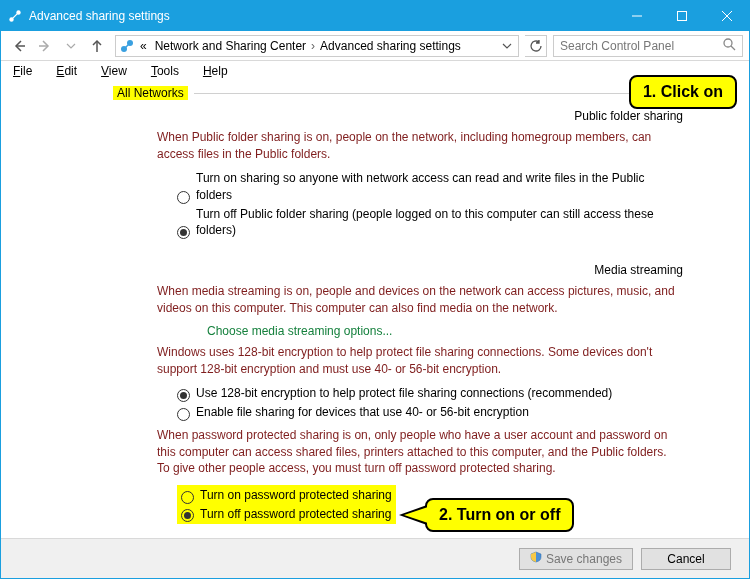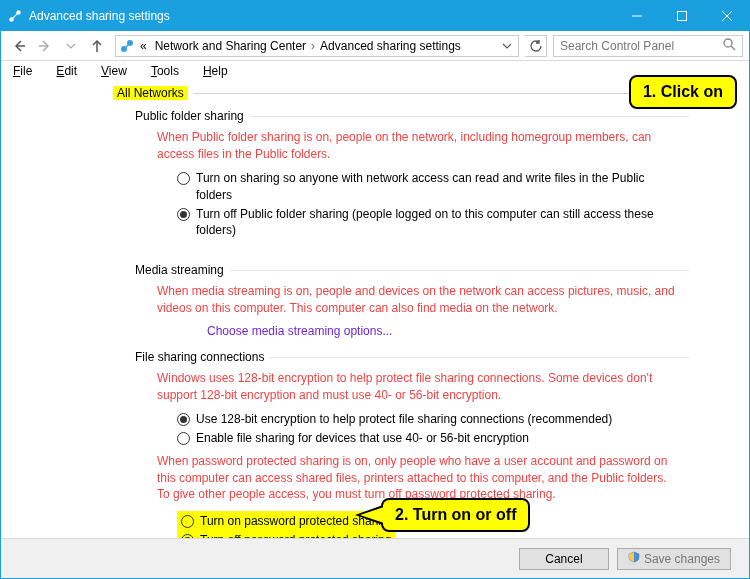--- a/index.html
+++ b/index.html
@@ -36,42 +36,42 @@
 .menuitem .ul { text-decoration: underline; }
 
 
 .content { position: relative; padding: 0 0 0 0; }
 .section-row { display: flex; align-items: center; margin: 2px 14px 6px 112px; }
 .section-title { background: #ffff00; padding: 0 4px; font-size: 12px; }
 .section-line { flex: 1; height: 1px; background: #d0d0d0; margin-left: 6px; }
 .expand-btn { width: 20px; height: 20px; border: 1px solid #c8c8c8; border-radius: 50%; display: flex; align-items: center; justify-content: center; margin-left: 6px; background: #fdfdfd; }
 
 .subsection { margin-left: 134px; margin-right: 60px; margin-top: 6px; }
-.sub-row { display: flex; align-items: center; margin-bottom: 4px; }
+.sub-row { display: flex; align-items: flex-end; margin-bottom: 4px; flex-direction: column; }
 .sub-title { font-size: 12px; padding-right: 6px; }
 .sub-line { flex: 1; height: 1px; background: #e4e4e4; }
 
-.desc { margin-left: 156px; margin-right: 70px; margin-top: 6px; margin-bottom: 8px; font-size: 12px; line-height: 1.38; color: #ef4444; }
+.desc { margin-left: 156px; margin-right: 70px; margin-top: 6px; margin-bottom: 8px; font-size: 12px; line-height: 1.38; color: #7f1d1d; }
 
 .radios { margin-left: 176px; margin-right: 70px; }
-.radio-row { display: flex; align-items: flex-start; margin-bottom: 2px; font-size: 12px; line-height: 1.4; }
+.radio-row { display: flex; align-items: flex-end; margin-bottom: 2px; font-size: 12px; line-height: 1.4; }
 .radio { width: 13px; height: 13px; border: 1px solid #333; border-radius: 50%; margin-right: 6px; margin-top: 2px; flex-shrink: 0; display: flex; align-items: center; justify-content: center; }
 .radio.selected::after { content: ""; width: 7px; height: 7px; background: #333; border-radius: 50%; }
 
-.link { color: #6d28d9; margin-left: 206px; margin-top: 8px; margin-bottom: 2px; font-size: 12px; }
+.link { color: #15803d; margin-left: 206px; margin-top: 8px; margin-bottom: 2px; font-size: 12px; }
 
 .highlight-block { background: #ffff00; padding: 2px 4px 2px 4px; display: inline-block; }
 
 
 .bottombar { position: absolute; bottom: 0; left: 0; right: 0; height: 40px; border-top: 1px solid #d9d9d9; background: #f0f0f0; display: flex; align-items: center; justify-content: flex-end; padding-right: 18px; gap: 8px; }
 .btn { min-width: 90px; height: 22px; border: 1px solid #acacac; background: #e1e1e1; display: flex; align-items: center; justify-content: center; font-size: 12px; padding: 0 10px; gap: 4px; color: #777; }
 .btn.enabled { color: #000; }
 
 
-.callout { position: absolute; background: #ffff00; border: 2px solid #000; border-radius: 8px; padding: 6px 12px; font-size: 16px; font-weight: bold; display: flex; align-items: center; }
+.callout { position: absolute; background: #ffff00; border: 2px solid #000; border-radius: 8px; padding: 6px 12px; font-size: 16px; font-weight: bold; display: flex; align-items: center; margin-left: 44px; }
 .callout-1 { top: 74px; right: 12px; }
 .callout-2 { bottom: 46px; left: 380px; }
 .callout-2::before { content: ""; position: absolute; left: -28px; top: 50%; transform: translateY(-50%); width: 0; height: 0; border-top: 10px solid transparent; border-bottom: 10px solid transparent; border-right: 28px solid #000; }
 .callout-2::after { content: ""; position: absolute; left: -23px; top: 50%; transform: translateY(-50%); width: 0; height: 0; border-top: 8px solid transparent; border-bottom: 8px solid transparent; border-right: 24px solid #ffff00; }
 </style>
 </head>
 <body>
 
 <div class="titlebar">
   <span class="icon">
@@ -200,26 +200,20 @@
 
   <div class="subsection" style="margin-top:24px">
     <div class="sub-row">
         <span class="sub-title">Media streaming</span>
         <div class="sub-line"></div>
       </div>
   </div>
   <div class="desc">When media streaming is on, people and devices on the network can access pictures, music, and videos on this computer. This computer can also find media on the network.</div>
   <div class="link">Choose media streaming options...</div>
 
-  <div class="subsection" style="margin-top:12px">
-    <div class="sub-row">
-        <span class="sub-title">File sharing connections</span>
-        <div class="sub-line"></div>
-      </div>
-  </div>
   <div class="desc">Windows uses 128-bit encryption to help protect file sharing connections. Some devices don't support 128-bit encryption and must use 40- or 56-bit encryption.</div>
   <div class="radios">
     <div class="radio-row">
         <span class="radio selected"></span>
         <span>Use 128-bit encryption to help protect file sharing connections (recommended)</span>
       </div>
     <div class="radio-row">
         <span class="radio"></span>
         <span>Enable file sharing for devices that use 40- or 56-bit encryption</span>
       </div>
@@ -235,26 +229,26 @@
       <div class="radio-row" style="margin-bottom:0">
           <span class="radio selected"></span>
           <span>Turn off password protected sharing</span>
         </div>
     </div>
   </div>
 
 </div>
 
 <div class="bottombar">
-  <div class="btn enabled">
-      <span>Cancel</span>
-    </div>
   <div class="btn">
     <span><svg width="12" height="12">
           <path d="M6 1 L11 3 L11 6 Q11 10 6 11 Q1 10 1 6 L1 3 Z" fill="#4a90d9" stroke="#2e6aa7" stroke-width="0.5"></path>
           <path d="M6 1 L6 11 Q1 10 1 6 L1 3 Z" fill="#f7c948"></path>
         </svg></span>
     <span>Save changes</span>
   </div>
+  <div class="btn enabled">
+      <span>Cancel</span>
+    </div>
 </div>
 
 <div class="callout callout-1">1. Click on</div>
 <div class="callout callout-2">2. Turn on or off</div>
 
 </body></html>

